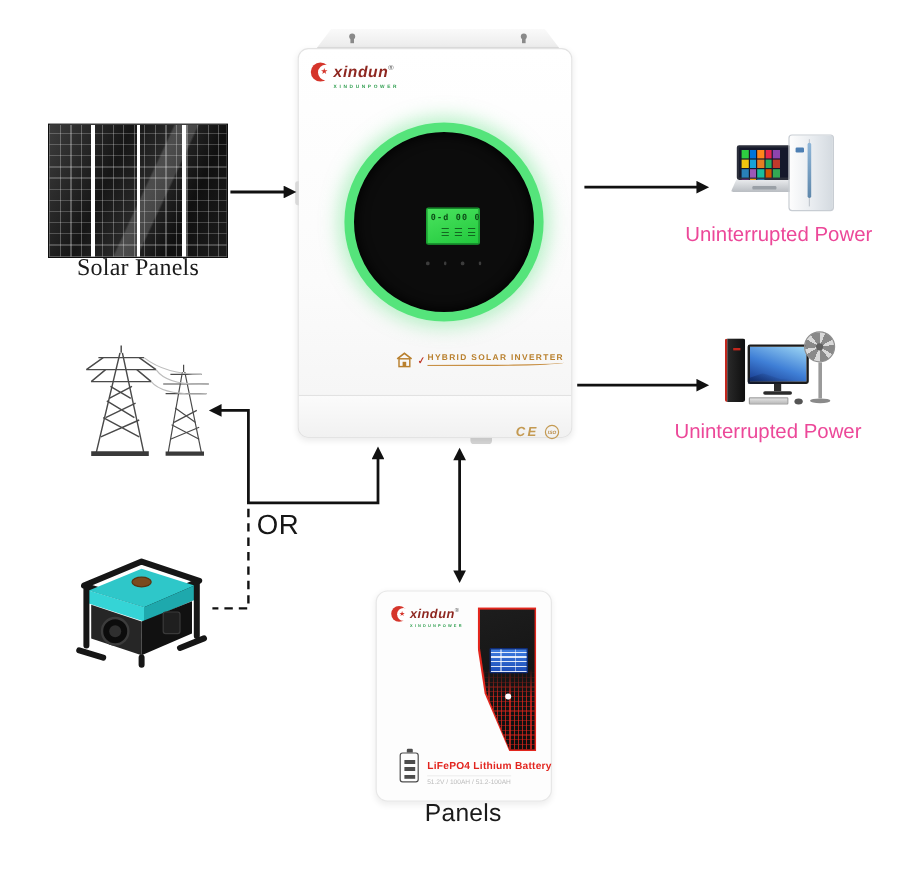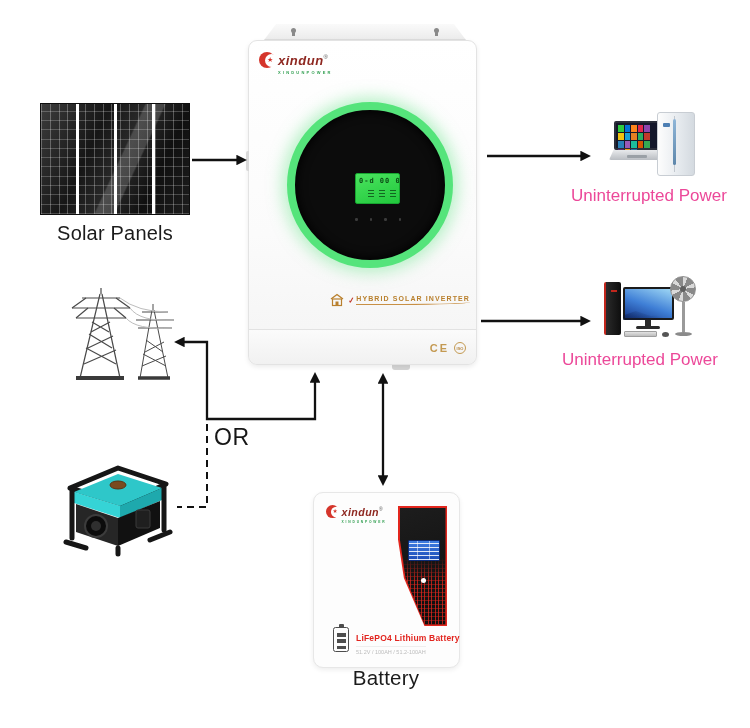--- a/index.html
+++ b/index.html
@@ -62,21 +62,21 @@
       repeating-linear-gradient(0deg,#0c4c16 0 1px, transparent 1px 3px); opacity:.8; }
   .touch-dots { position:absolute; left:60px; top:108px; width:46px; display:flex; justify-content:space-between; }
   .touch-dots span { width:2.5px; height:2.5px; border-radius:50%; background:#3c3c3c; }
 
   .inv-tagline { position:absolute; right:6px; top:252px; display:flex; align-items:center; gap:2px; }
   .tagline-text { font-size:7px; font-weight:bold; color:#b9802e; letter-spacing:1.1px; border-bottom:1.5px solid #c89045; padding-bottom:2px; border-radius:0 0 60%/3px 3px; white-space:nowrap; }
   .red-tick { color:#c0392b; font-size:8px; font-weight:bold; transform:rotate(-8deg); }
 
   .inv-foot { position:absolute; left:0; right:0; top:288px; bottom:0; border-top:1px solid #e2e2e2;
     border-radius:0 0 9px 9px; background:linear-gradient(#fbfbfb,#f1f1f1); }
-  .certs { position:absolute; right:10px; top:12px; display:flex; align-items:center; gap:5px; }
+  .certs { position:absolute; right:10px; top:24px; display:flex; align-items:center; gap:5px;font-style:italic; }
   .ce-mark { font-size:11px; font-weight:bold; color:#c49a52; letter-spacing:2px; }
   .iso-badge { width:12px; height:12px; border:1px solid #c49a52; border-radius:50%; color:#b98a45;
     font-size:4px; font-weight:bold; display:flex; align-items:center; justify-content:center; }
   .inv-bottom-tab { left:392px; top:361px; width:18px; height:9px; background:#d5d5d5; border-radius:0 0 3px 3px; z-index:1; }
 
   
   .laptop { left:609px; top:121px; width:56px; height:42px; }
   .laptop-screen { position:absolute; left:5px; top:0; width:45px; height:29px; background:#15182b; border:2px solid #2b2e3a; border-radius:2px; padding:2px; display:flex; flex-wrap:wrap; gap:1px; align-content:flex-start; }
   .laptop-screen span { width:5.5px; height:7px; }
   .laptop-base { position:absolute; left:0; top:29px; width:56px; height:10px; background:linear-gradient(#e8eaec,#b9bdc2); clip-path:polygon(8% 0,92% 0,100% 100%,0 100%); border-radius:2px; }
@@ -131,21 +131,21 @@
 
   
   .arrows { position:absolute; left:0; top:0; z-index:4; pointer-events:none; }
 </style>
 </head>
 <body>
 
 <div id="canvas">
 
   <div class="abs solar"></div>
-  <div class="node-label" style="left:25px;top:222px;width:180px;">Solar Panels</div>
+  <div class="node-label" style="left:25px;top:212px;width:180px;font-family:Liberation Serif, serif;">Solar Panels</div>
 
   <svg class="abs gridsvg" width="118" height="108" viewBox="0 0 118 108">
     <g stroke="#4a4a4a" stroke-width="1.2" fill="none">
 
       <path d="M22 98 L42 14 M62 98 L44 14"></path>
       <path d="M26 84 L58 70 M58 84 L28 68 M30 68 L55 56 M54 68 L31 54 M33 52 L52 42 M51 52 L34 42"></path>
       <path d="M18 38 L68 38 M14 28 L72 28 M24 18 L62 18"></path>
       <path d="M18 38 L30 28 M68 38 L56 28 M14 28 L28 18 M72 28 L58 18 M43 8 L43 14"></path>
       <path d="M18 98 L66 98" stroke-width="4" stroke="#3a3a3a"></path>
     </g>
@@ -298,21 +298,21 @@
         <div class="bat-lcd"></div>
         <div class="bat-dot"></div>
       </div>
     </div>
     <div class="bat-icon">
         <i></i>
       </div>
     <div class="bat-prod">LiFePO4 Lithium Battery</div>
     <div class="bat-specs">51.2V / 100AH / 51.2-100AH</div>
   </div>
-  <div class="node-label" style="left:326px;top:666px;width:120px;font-size:20.5px;">Battery</div>
+  <div class="node-label" style="left:326px;top:666px;width:120px;font-size:20.5px;">Panels</div>
 
   <svg class="arrows" width="750" height="728" viewBox="0 0 750 728">
     <defs>
       <marker id="ah" viewBox="0 0 10 10" refX="2.5" refY="5" markerWidth="5.2" markerHeight="4.6" orient="auto-start-reverse">
         <path d="M0 0 L10 5 L0 10 Z" fill="#111"></path>
       </marker>
     </defs>
     <path d="M192 160 L239 160" stroke="#111" stroke-width="2.3" fill="none" marker-end="url(#ah)"></path>
     <path d="M487 156 L583 156" stroke="#111" stroke-width="2.3" fill="none" marker-end="url(#ah)"></path>
     <path d="M481 321 L583 321" stroke="#111" stroke-width="2.3" fill="none" marker-end="url(#ah)"></path>

